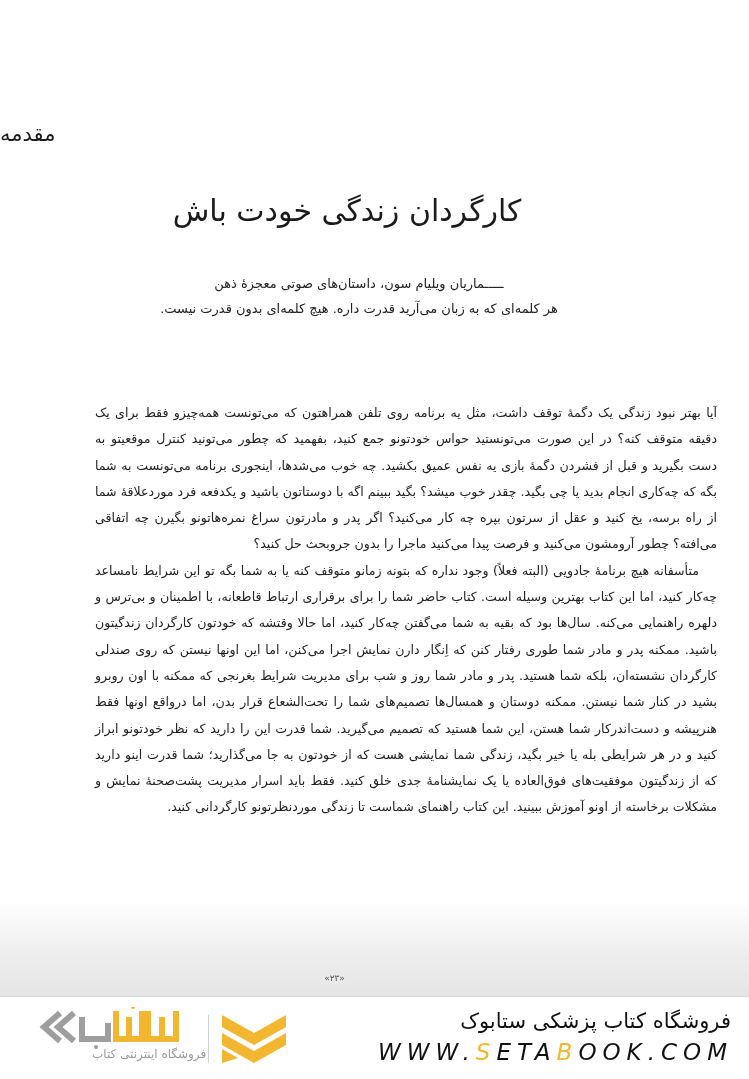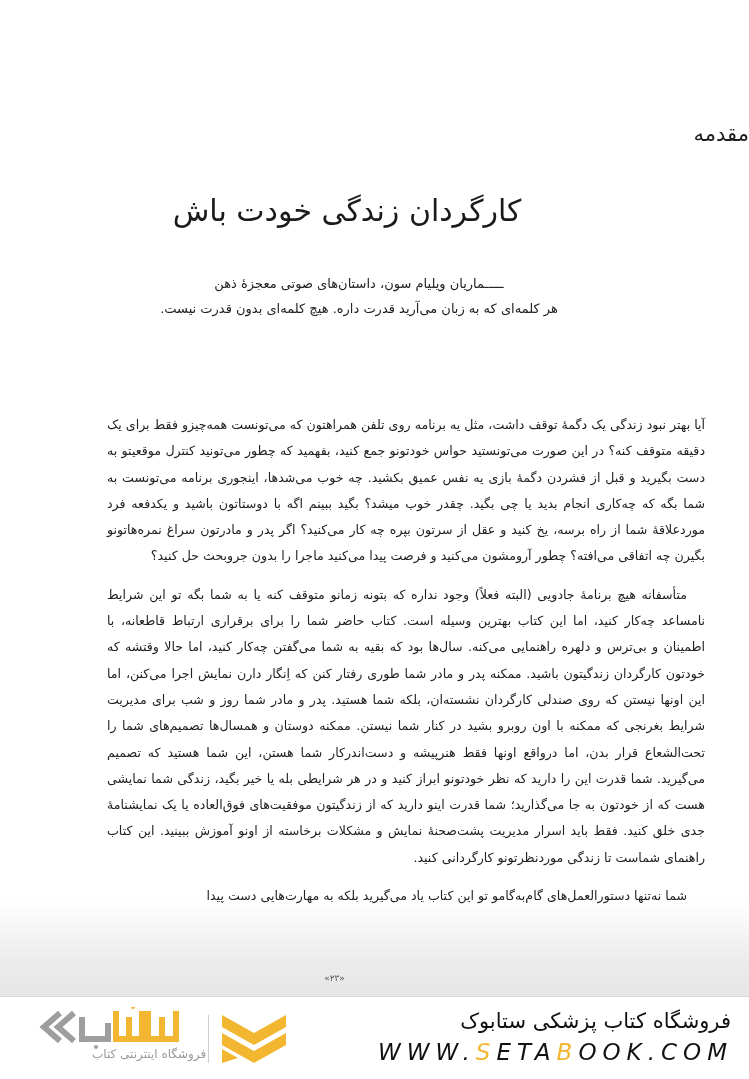--- a/index.html
+++ b/index.html
@@ -8,41 +8,41 @@
     background: #ffffff;
     font-family: "DejaVu Serif", "Liberation Serif", serif;
     color: #222;
     position: relative;
   }
   .page {
     position: absolute; left: 0; top: 0; width: 749px; height: 996px;
     background: linear-gradient(to bottom, #ffffff 0px, #ffffff 900px, #ececec 960px, #e6e6e6 996px);
   }
   .chapter-label {
-    position: absolute; top: 122px; left: 0; width: 749px; text-align: right;
+    position: absolute; top: 122px; left: 0; width: 749px; text-align: left;
     font-size: 21px; direction: rtl; color: #1a1a1a;
     font-family: "DejaVu Sans", sans-serif;
   }
   .chapter-title {
     position: absolute; top: 193px; left: 0; width: 694px; text-align: center;
     font-size: 30px; direction: rtl; color: #1a1a1a;
     font-family: "DejaVu Sans", sans-serif;
   }
   .epigraph {
     position: absolute; top: 271px; left: 150px; width: 418px;
     direction: rtl; text-align: center;
     font-family: "DejaVu Sans", sans-serif; font-size: 13px; line-height: 25px; color: #222;
   }
   .epigraph .line { display: block; }
   .body-text {
     position: absolute; top: 400px; left: 95px; width: 622px;
     direction: rtl; text-align: justify; text-align-last: right;
     font-family: "DejaVu Sans", sans-serif; font-size: 12.6px; line-height: 26.3px; color: #222;
   }
-  .body-text p { margin: 12px; }
+  .body-text p { margin: 0; }
   .body-text p.indent { text-indent: 18px; }
   .page-number {
     position: absolute; top: 973px; left: 0; width: 669px; text-align: center;
     font-family: "DejaVu Sans", sans-serif; font-size: 9px; color: #555; direction: rtl;
   }
   .footer-divider {
     position: absolute; top: 996px; left: 0; width: 749px; height: 1px; background: #d8d8d8;
   }
   .footer {
     position: absolute; top: 997px; left: 0; width: 749px; height: 82px; background: #ffffff;
@@ -81,21 +81,20 @@
   <div class="chapter-title">کارگردان زندگی خودت باش</div>
 
   <div class="epigraph">
     <span class="line">ـــــماریان ویلیام سون، داستان‌های صوتی معجزهٔ ذهن</span>
     <span class="line">هر کلمه‌ای که به زبان می‌آرید قدرت داره. هیچ کلمه‌ای بدون قدرت نیست.</span>
   </div>
 
   <div class="body-text">
     <p>آیا بهتر نبود زندگی یک دگمهٔ توقف داشت، مثل یه برنامه روی تلفن همراهتون که می‌تونست همه‌چیزو فقط برای یک دقیقه متوقف کنه؟ در این صورت می‌تونستید حواس خودتونو جمع کنید، بفهمید که چطور می‌تونید کنترل موقعیتو به دست بگیرید و قبل از فشردن دگمهٔ بازی یه نفس عمیق بکشید. چه خوب می‌شدها، اینجوری برنامه می‌تونست به شما بگه که چه‌کاری انجام بدید یا چی بگید. چقدر خوب میشد؟ بگید ببینم اگه با دوستاتون باشید و یکدفعه فرد موردعلاقهٔ شما از راه برسه، یخ کنید و عقل از سرتون بپره چه کار می‌کنید؟ اگر پدر و مادرتون سراغ نمره‌هاتونو بگیرن چه اتفاقی می‌افته؟ چطور آرومشون می‌کنید و فرصت پیدا می‌کنید ماجرا را بدون جروبحث حل کنید؟</p>
     <p class="indent">متأسفانه هیچ برنامهٔ جادویی (البته فعلاً) وجود نداره که بتونه زمانو متوقف کنه یا به شما بگه تو این شرایط نامساعد چه‌کار کنید، اما این کتاب بهترین وسیله است. کتاب حاضر شما را برای برقراری ارتباط قاطعانه، با اطمینان و بی‌ترس و دلهره راهنمایی می‌کنه. سال‌ها بود که بقیه به شما می‌گفتن چه‌کار کنید، اما حالا وقتشه که خودتون کارگردان زندگیتون باشید. ممکنه پدر و مادر شما طوری رفتار کنن که اِنگار دارن نمایش اجرا می‌کنن، اما این اونها نیستن که روی صندلی کارگردان نشسته‌ان، بلکه شما هستید. پدر و مادر شما روز و شب برای مدیریت شرایط بغرنجی که ممکنه با اون روبرو بشید در کنار شما نیستن. ممکنه دوستان و همسال‌ها تصمیم‌های شما را تحت‌الشعاع قرار بدن، اما درواقع اونها فقط هنرپیشه و دست‌اندرکار شما هستن، این شما هستید که تصمیم می‌گیرید. شما قدرت این را دارید که نظر خودتونو ابراز کنید و در هر شرایطی بله یا خیر بگید، زندگی شما نمایشی هست که از خودتون به جا می‌گذارید؛ شما قدرت اینو دارید که از زندگیتون موفقیت‌های فوق‌العاده یا یک نمایشنامهٔ جدی خلق کنید. فقط باید اسرار مدیریت پشت‌صحنهٔ نمایش و مشکلات برخاسته از اونو آموزش ببینید. این کتاب راهنمای شماست تا زندگی موردنظرتونو کارگردانی کنید.</p>
-    <p class="indent">شما نه‌تنها دستورالعمل‌های گام‌به‌گامو تو این کتاب یاد می‌گیرید بلکه به مهارت‌هایی دست پیدا</p>
   </div>
 
   <div class="page-number">«۲۳»</div>
 </div>
 
 <div class="footer-divider"></div>
 
 <div class="footer">
   <div class="logo">
     <svg class="logo-wordmark" viewBox="0 0 150 42">

